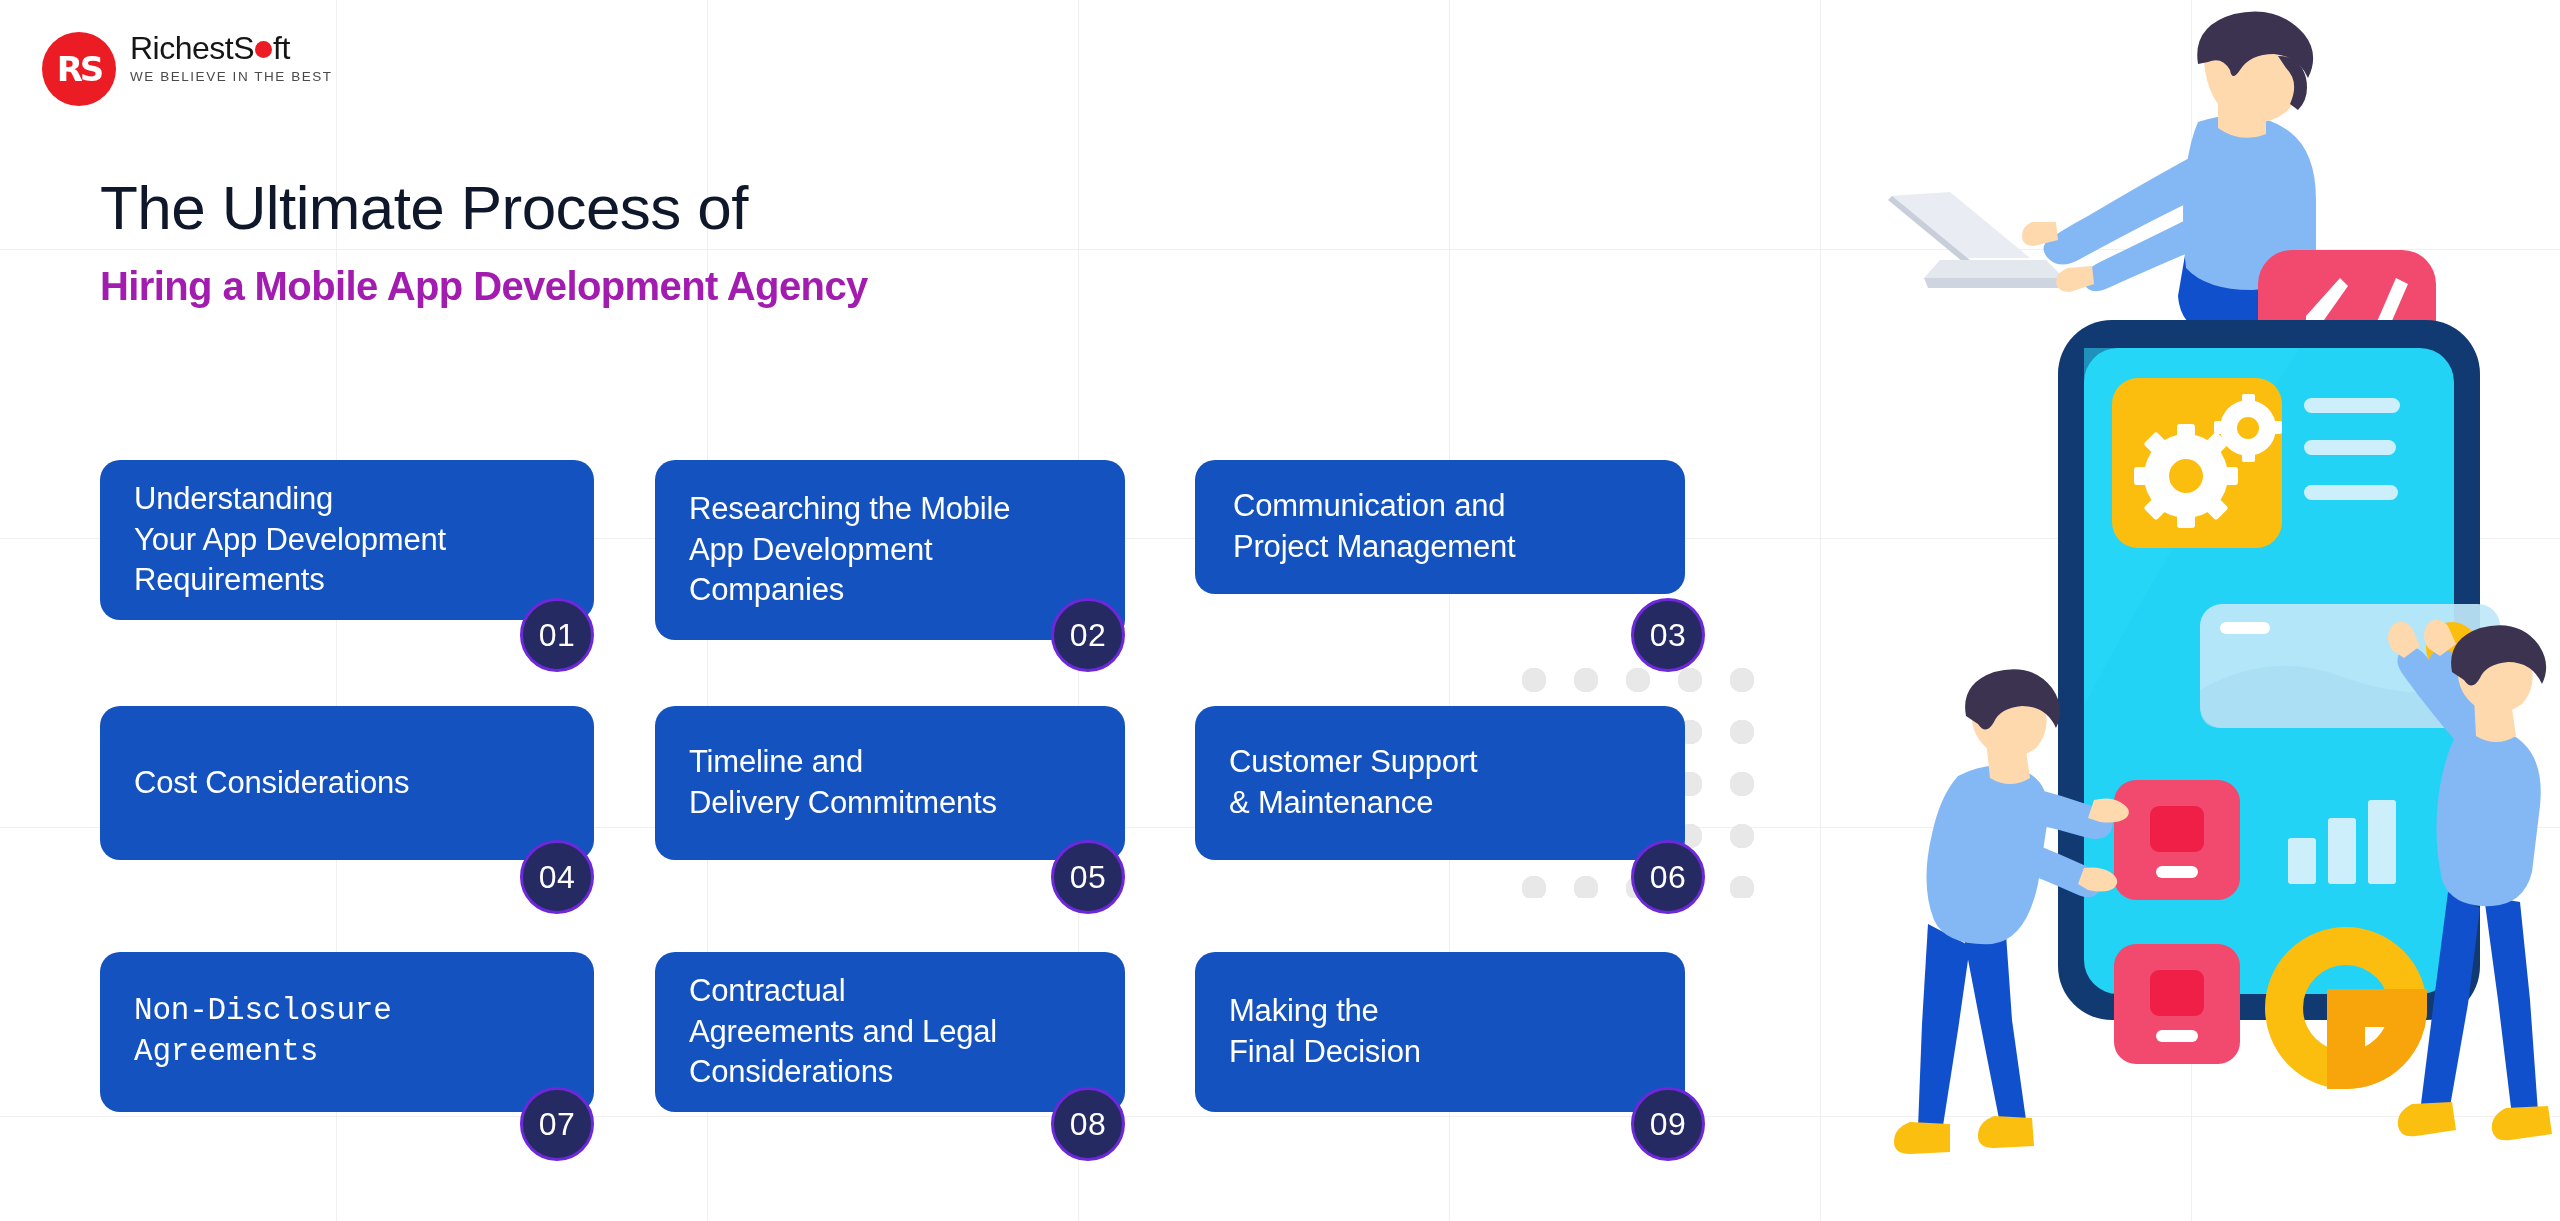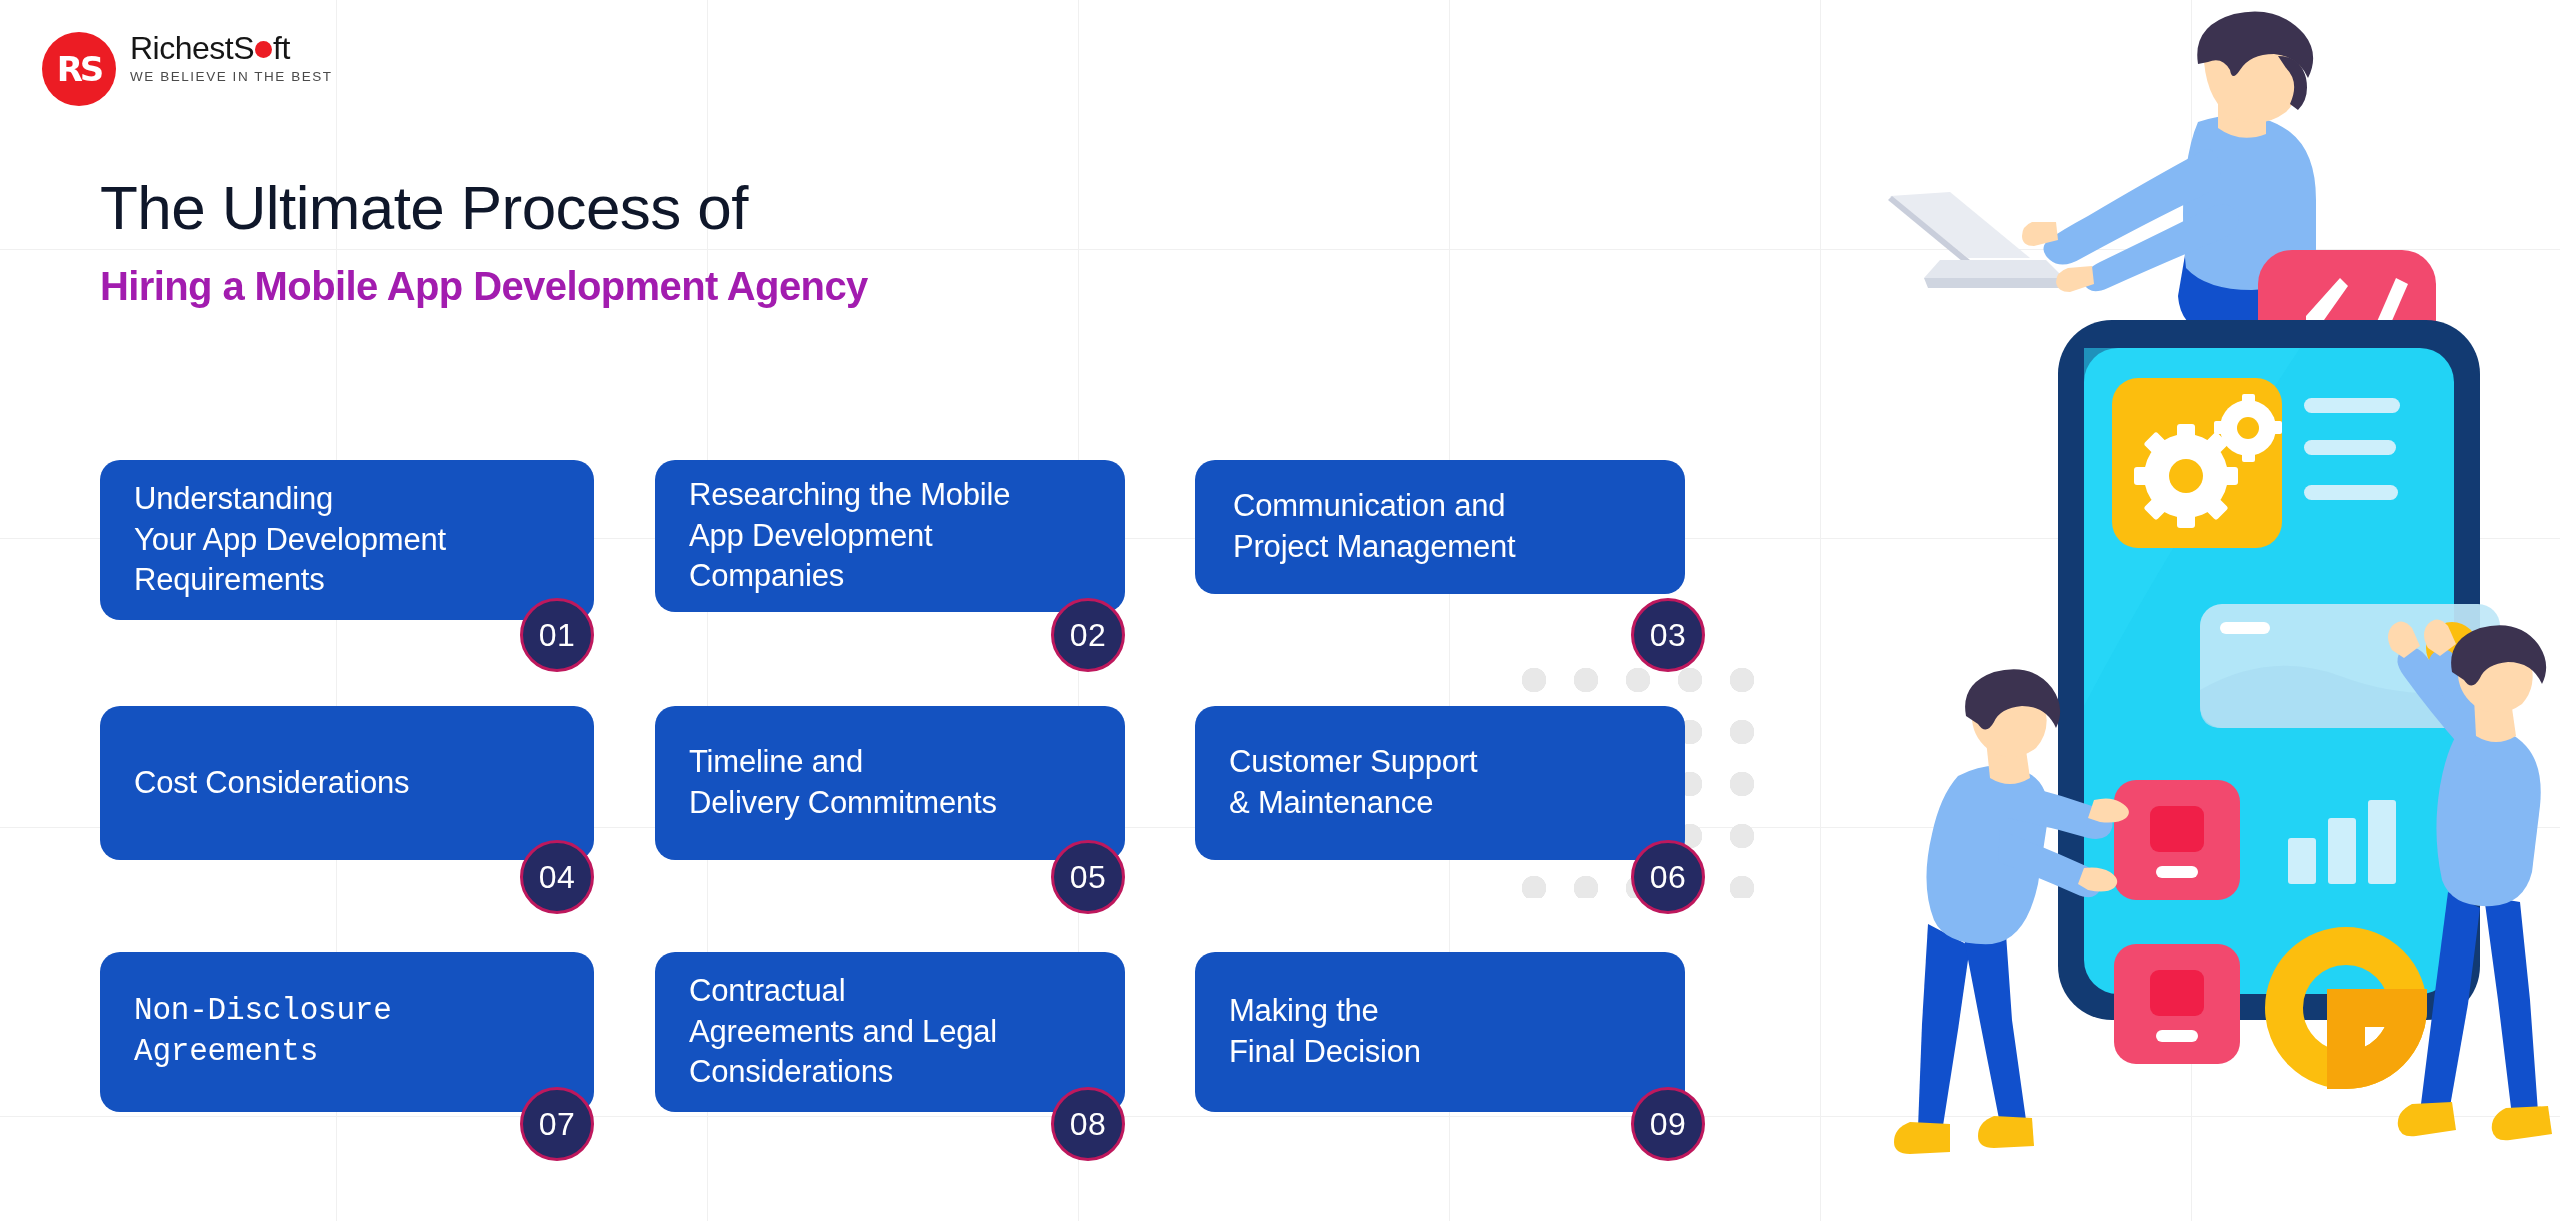--- a/index.html
+++ b/index.html
@@ -91,21 +91,21 @@
     display: flex; flex-direction: column; justify-content: center;
   }
   .card .ctext {
     font-size: 31px; line-height: 1.32; font-weight: 400;
     letter-spacing: -0.2px; white-space: pre-line;
   }
   .badge {
     position: absolute;
     width: 74px; height: 74px; border-radius: 50%;
     background: #252a63;
-    border: 3px solid #be185d;
+    border: 3px solid #6d28d9;
     display: flex; align-items: center; justify-content: center;
     color: #ffffff; font-size: 32px; font-weight: 400;
     letter-spacing: 0.5px;
   }
 
   
   .illus { position: absolute; right: 0; top: 0; width: 760px; height: 1221px; }
   .illus svg { display: block; }
 </style>
 </head>
@@ -136,21 +136,21 @@
 
     <div class="card" style="left:100px; top:460px; width:494px; height:160px;">
       <div class="ctext">Understanding
 Your App Development
 Requirements</div>
     </div>
     <div class="badge" style="left:520px; top:598px;">
         <span>01</span>
       </div>
 
-    <div class="card" style="left:655px; top:460px; width:470px; height:152px;">
+    <div class="card" style="left:655px; top:460px; width:470px; height:180px;">
       <div class="ctext">Researching the Mobile
 App Development
 Companies</div>
     </div>
     <div class="badge" style="left:1051px; top:598px;">
         <span>02</span>
       </div>
 
     <div class="card" style="left:1195px; top:460px; width:490px; height:134px;padding-left:38px;">
       <div class="ctext">Communication and

